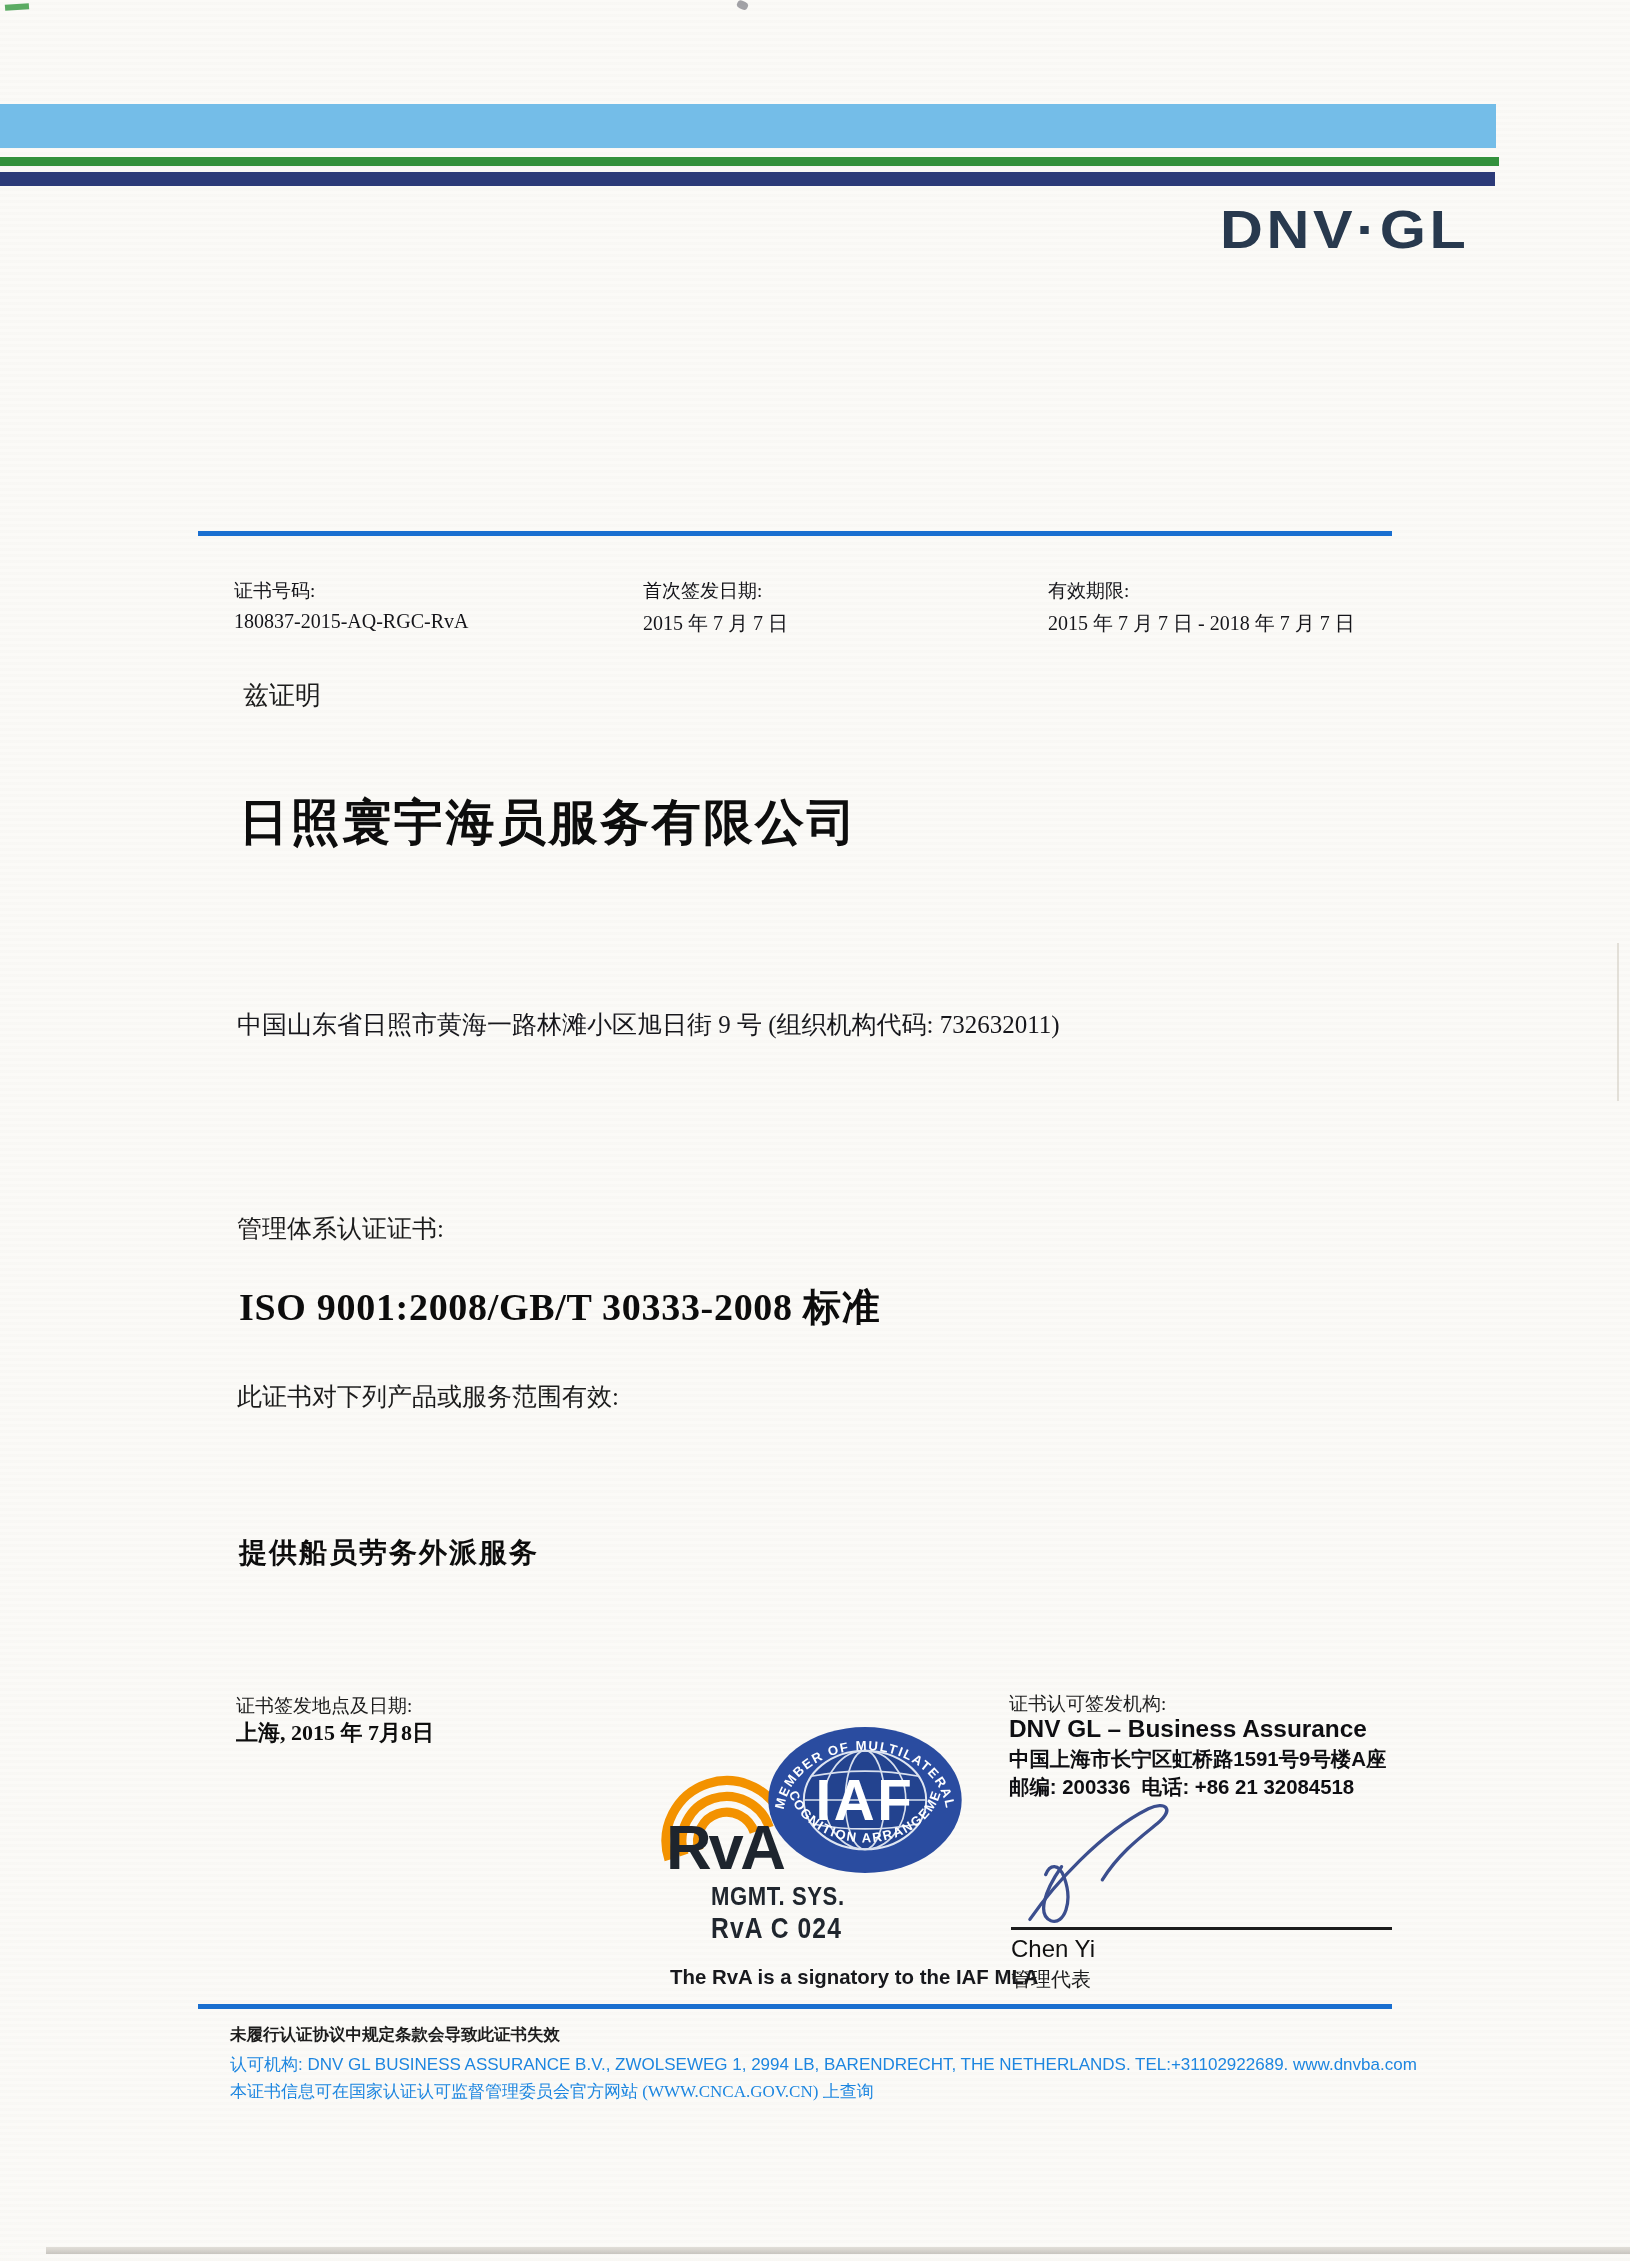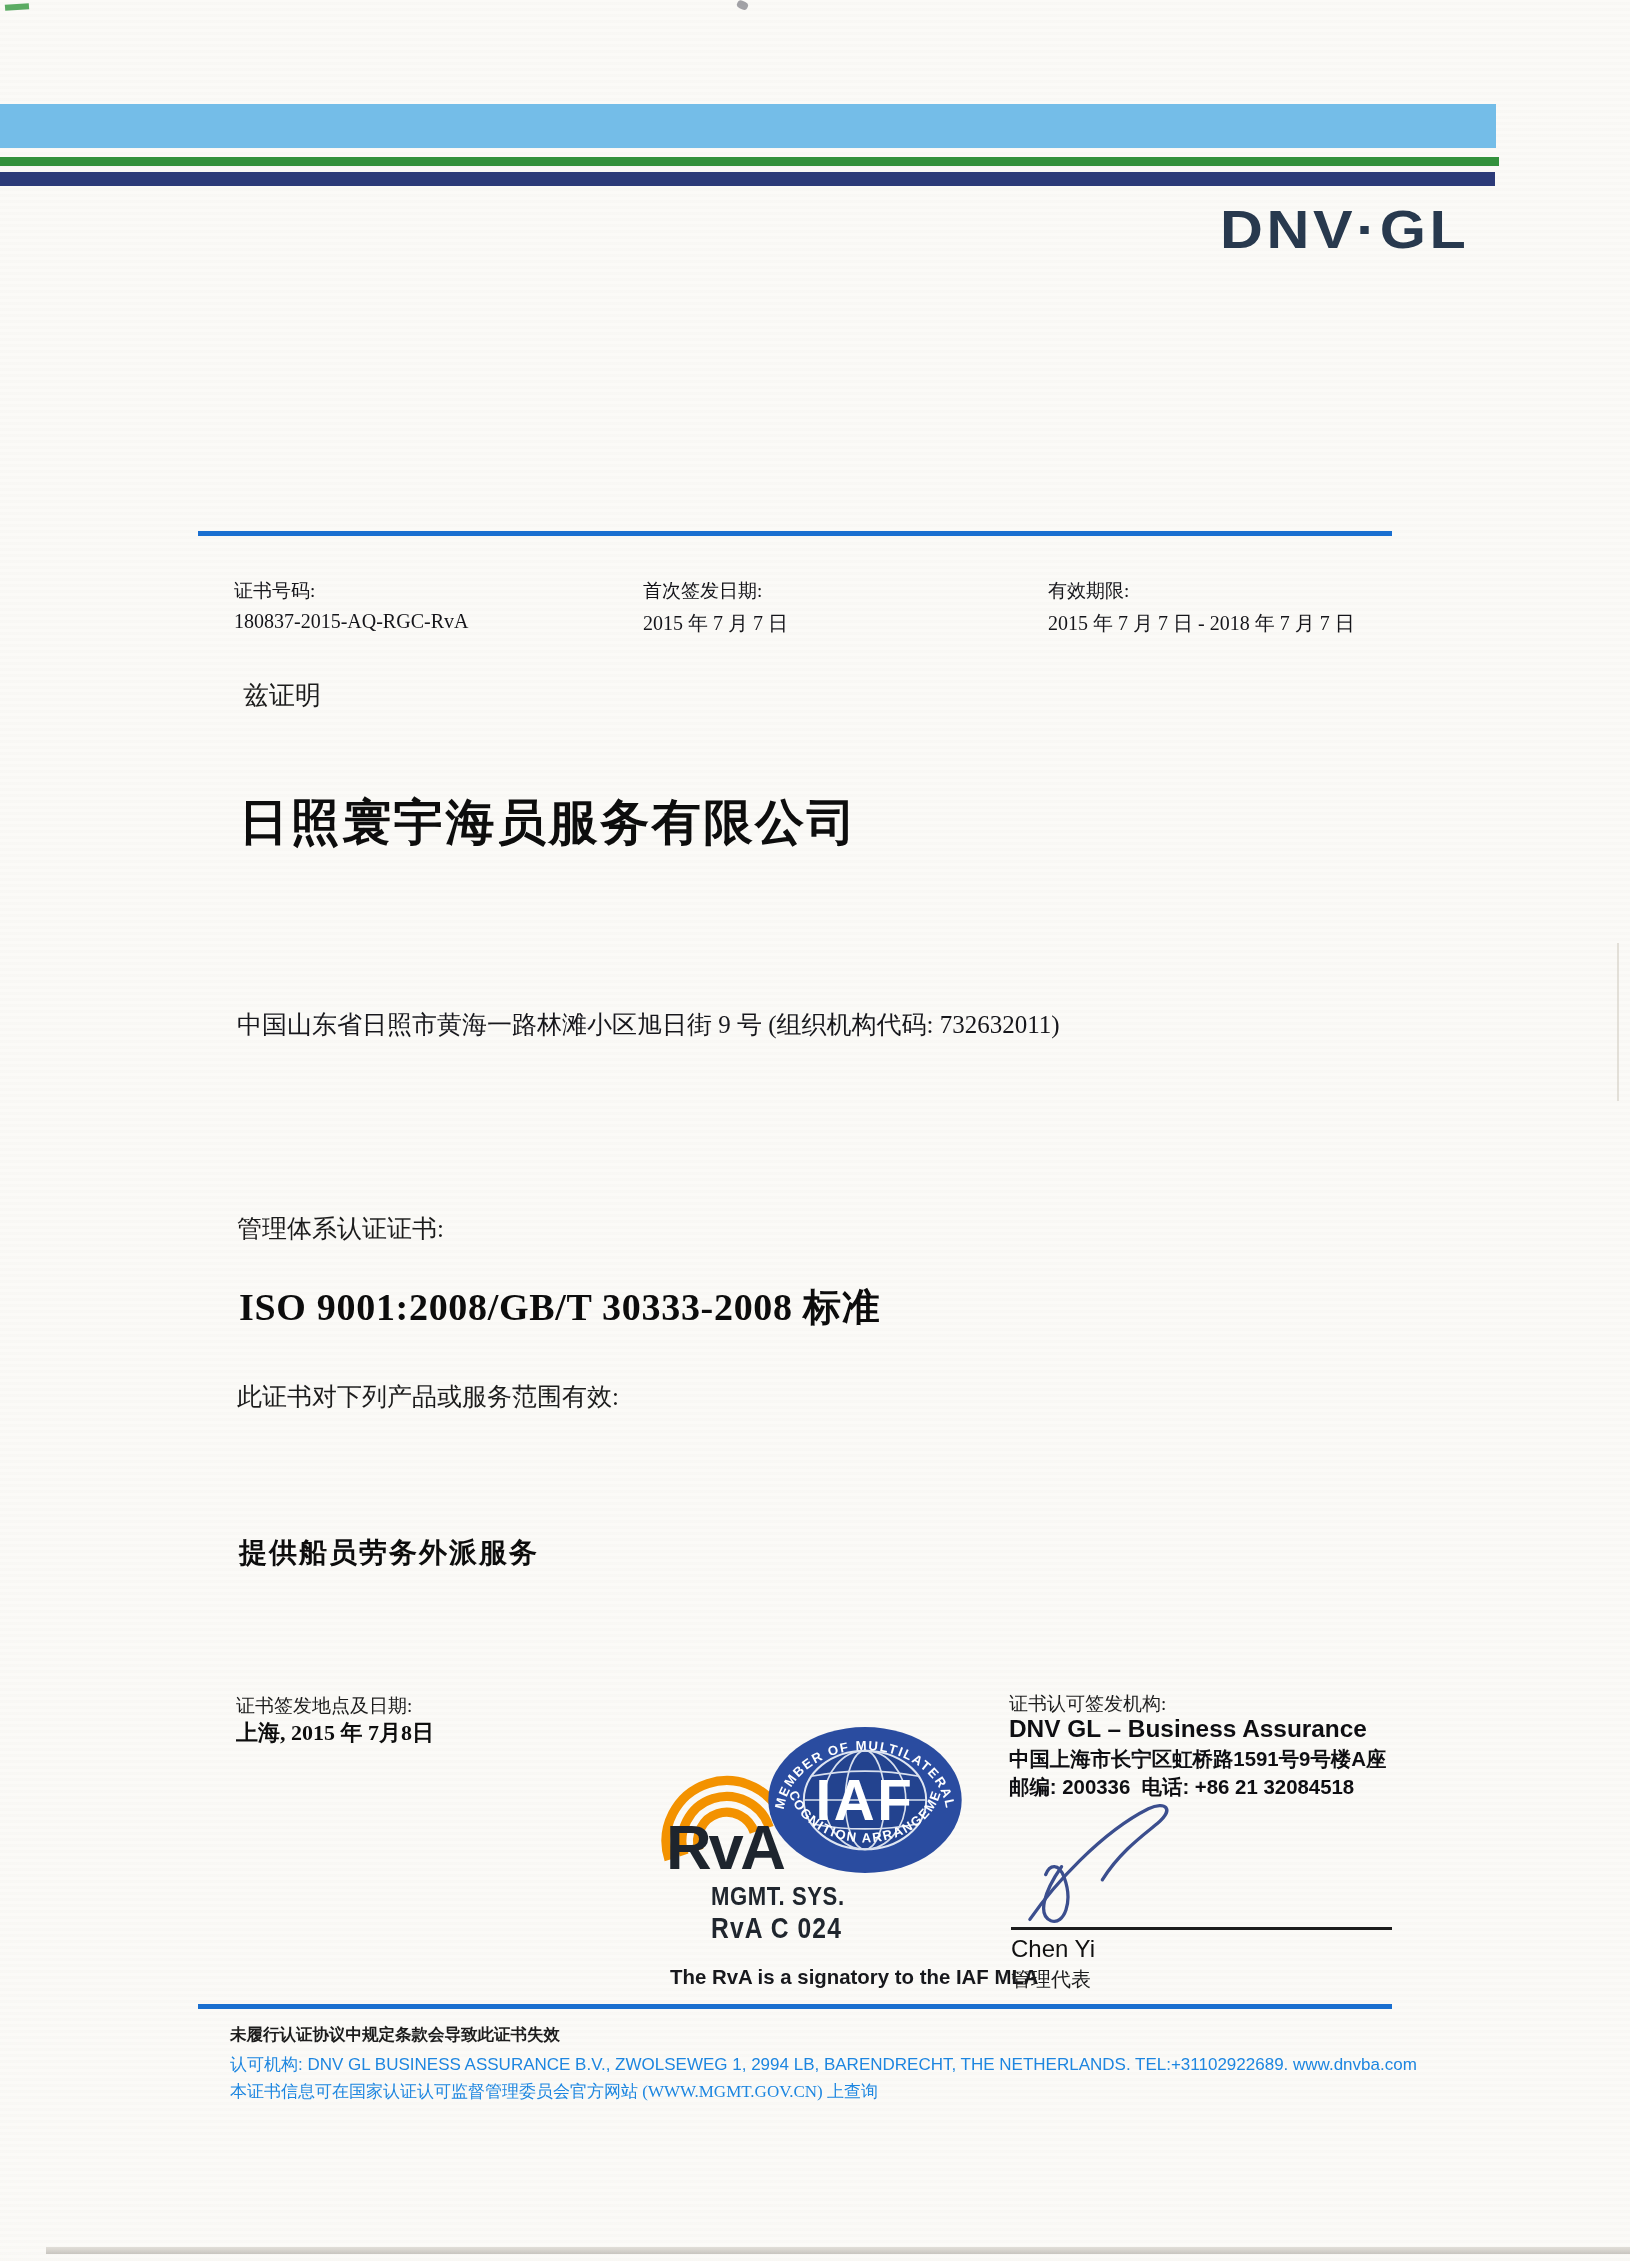--- a/index.html
+++ b/index.html
@@ -160,21 +160,21 @@
       <path d="M 64,118 C 36,158 28,192 48,200 C 68,207 82,172 68,134 C 60,112 46,114 40,130"></path>
     </g>
   </svg>
   <div class="abs signature-line"></div>
   <div class="abs signer-name">Chen Yi</div>
   <div class="abs signer-title">管理代表</div>
 
   <div class="divider divider-bottom"></div>
   <div class="abs footer-line1">未履行认证协议中规定条款会导致此证书失效</div>
   <div class="abs footer-line2">认可机构: DNV GL BUSINESS ASSURANCE B.V., ZWOLSEWEG 1, 2994 LB, BARENDRECHT, THE NETHERLANDS. TEL:+31102922689. www.dnvba.com</div>
-  <div class="abs footer-line3">本证书信息可在国家认证认可监督管理委员会官方网站 (WWW.MGMT.GOV.CN) 上查询</div>
+  <div class="abs footer-line3">本证书信息可在国家认证认可监督管理委员会官方网站 (WWW.CNCA.GOV.CN) 上查询</div>
 
   <div class="abs artifact-green-dash"></div>
   <div class="abs artifact-speck"></div>
   <div class="abs artifact-right-scratch"></div>
   <div class="abs artifact-bottom-shadow"></div>
 
 </div>
 
 
 </body></html>

